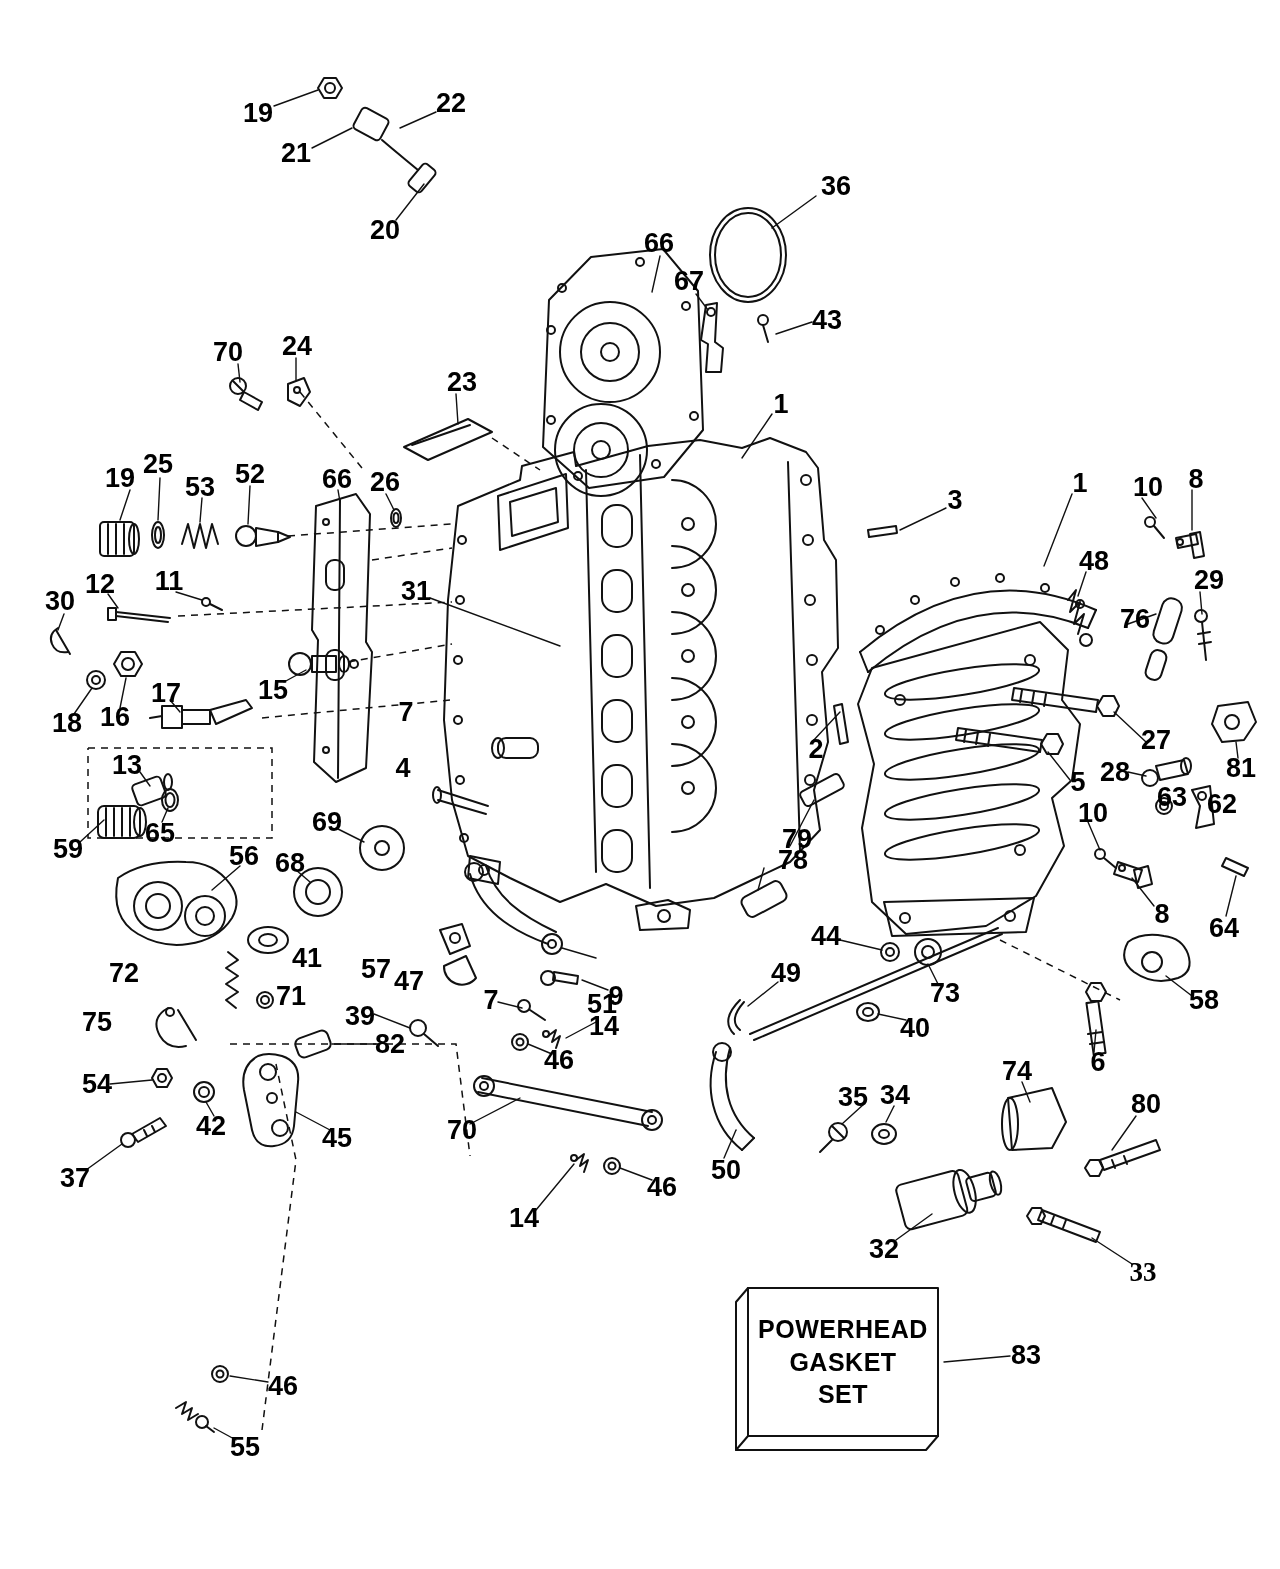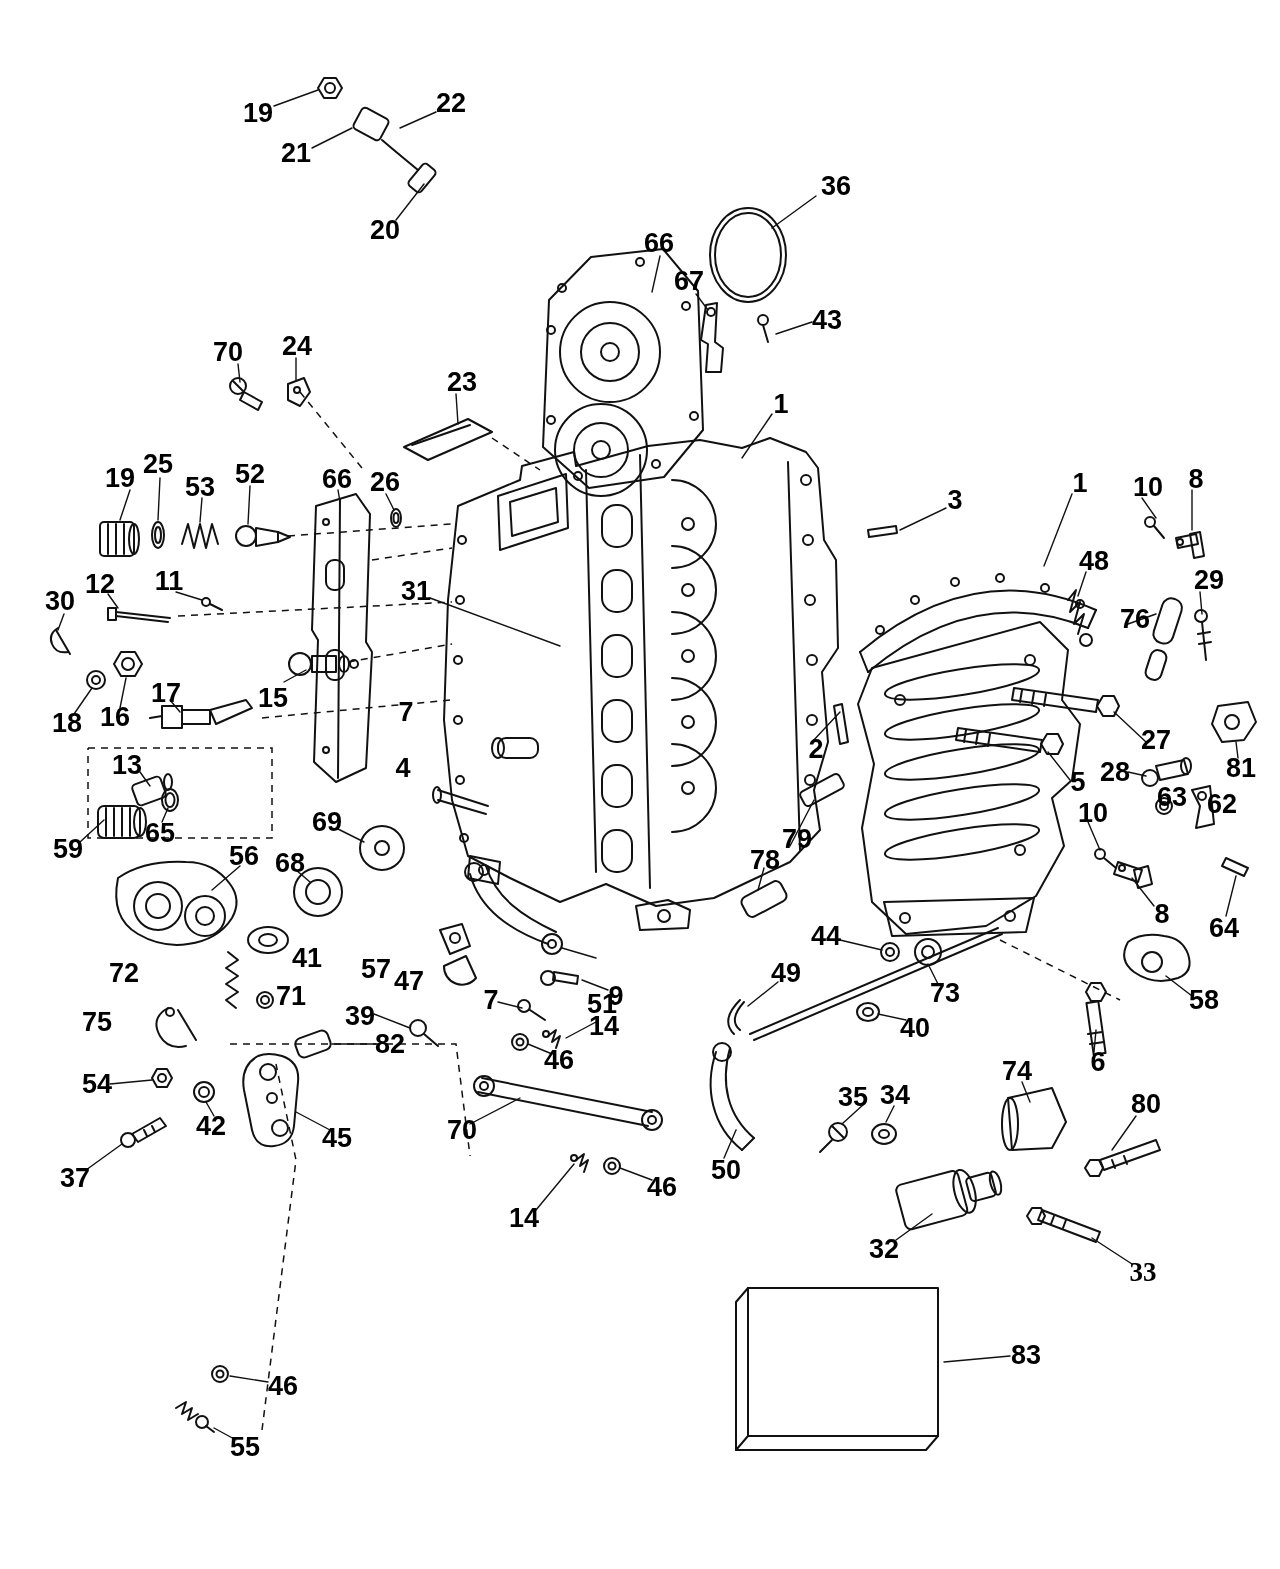--- a/index.html
+++ b/index.html
@@ -631,40 +631,40 @@
       <div class="callout" style="left: 1080px; top: 483px;">1</div>
       <div class="callout" style="left: 1148px; top: 487px;">10</div>
       <div class="callout" style="left: 1196px; top: 479px;">8</div>
       <div class="callout" style="left: 1094px; top: 561px;">48</div>
       <div class="callout" style="left: 1209px; top: 580px;">29</div>
       <div class="callout" style="left: 1135px; top: 619px;">76</div>
       <div class="callout" style="left: 100px; top: 584px;">12</div>
       <div class="callout" style="left: 169px; top: 581px;">11</div>
       <div class="callout" style="left: 60px; top: 601px;">30</div>
       <div class="callout" style="left: 416px; top: 591px;">31</div>
-      <div class="callout" style="left: 273px; top: 690px; margin-top: 8px;">15</div>
+      <div class="callout" style="left: 273px; top: 690px;">15</div>
       <div class="callout" style="left: 166px; top: 693px;">17</div>
       <div class="callout" style="left: 115px; top: 717px;">16</div>
       <div class="callout" style="left: 67px; top: 723px;">18</div>
       <div class="callout" style="left: 406px; top: 712px;">7</div>
       <div class="callout" style="left: 816px; top: 749px;">2</div>
       <div class="callout" style="left: 1156px; top: 740px;">27</div>
       <div class="callout" style="left: 1115px; top: 772px;">28</div>
       <div class="callout" style="left: 1078px; top: 782px;">5</div>
       <div class="callout" style="left: 1241px; top: 768px;">81</div>
       <div class="callout" style="left: 127px; top: 765px;">13</div>
       <div class="callout" style="left: 1172px; top: 797px;">63</div>
       <div class="callout" style="left: 1222px; top: 804px;">62</div>
       <div class="callout" style="left: 403px; top: 768px;">4</div>
       <div class="callout" style="left: 160px; top: 833px;">65</div>
       <div class="callout" style="left: 68px; top: 849px;">59</div>
       <div class="callout" style="left: 327px; top: 822px;">69</div>
       <div class="callout" style="left: 797px; top: 839px;">79</div>
       <div class="callout" style="left: 1093px; top: 813px;">10</div>
-      <div class="callout" style="left: 765px; top: 860px;">78</div>
+      <div class="callout" style="left: 793px; top: 860px;">78</div>
       <div class="callout" style="left: 244px; top: 856px;">56</div>
       <div class="callout" style="left: 290px; top: 863px;">68</div>
       <div class="callout" style="left: 1162px; top: 914px;">8</div>
       <div class="callout" style="left: 1224px; top: 928px;">64</div>
       <div class="callout" style="left: 307px; top: 958px;">41</div>
       <div class="callout" style="left: 602px; top: 1004px;">51</div>
       <div class="callout" style="left: 826px; top: 936px;">44</div>
       <div class="callout" style="left: 376px; top: 969px;">57</div>
       <div class="callout" style="left: 409px; top: 981px;">47</div>
       <div class="callout" style="left: 945px; top: 993px;">73</div>
@@ -693,14 +693,19 @@
       <div class="callout" style="left: 726px; top: 1170px;">50</div>
       <div class="callout" style="left: 662px; top: 1187px;">46</div>
       <div class="callout" style="left: 524px; top: 1218px;">14</div>
       <div class="callout" style="left: 884px; top: 1249px;">32</div>
       <div class="callout" style="left: 1143px; top: 1272px; font-family: Liberation Serif, serif;">33</div>
       <div class="callout" style="left: 1026px; top: 1355px;">83</div>
       <div class="callout" style="left: 283px; top: 1386px;">46</div>
       <div class="callout" style="left: 245px; top: 1447px;">55</div>
     </div>
 
-
+<div class="gasket-text">
+  <span>POWERHEAD</span>
+  <span>GASKET</span>
+  <span>SET</span>
 </div>
 
+</div>
+
 </body></html>

